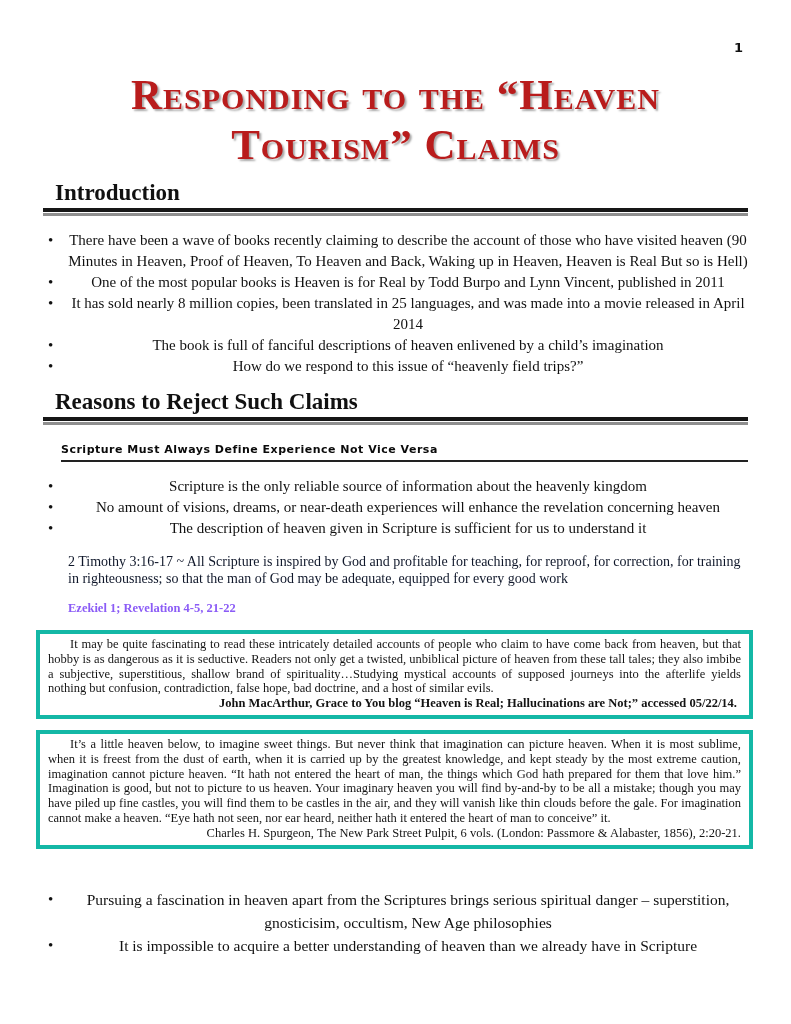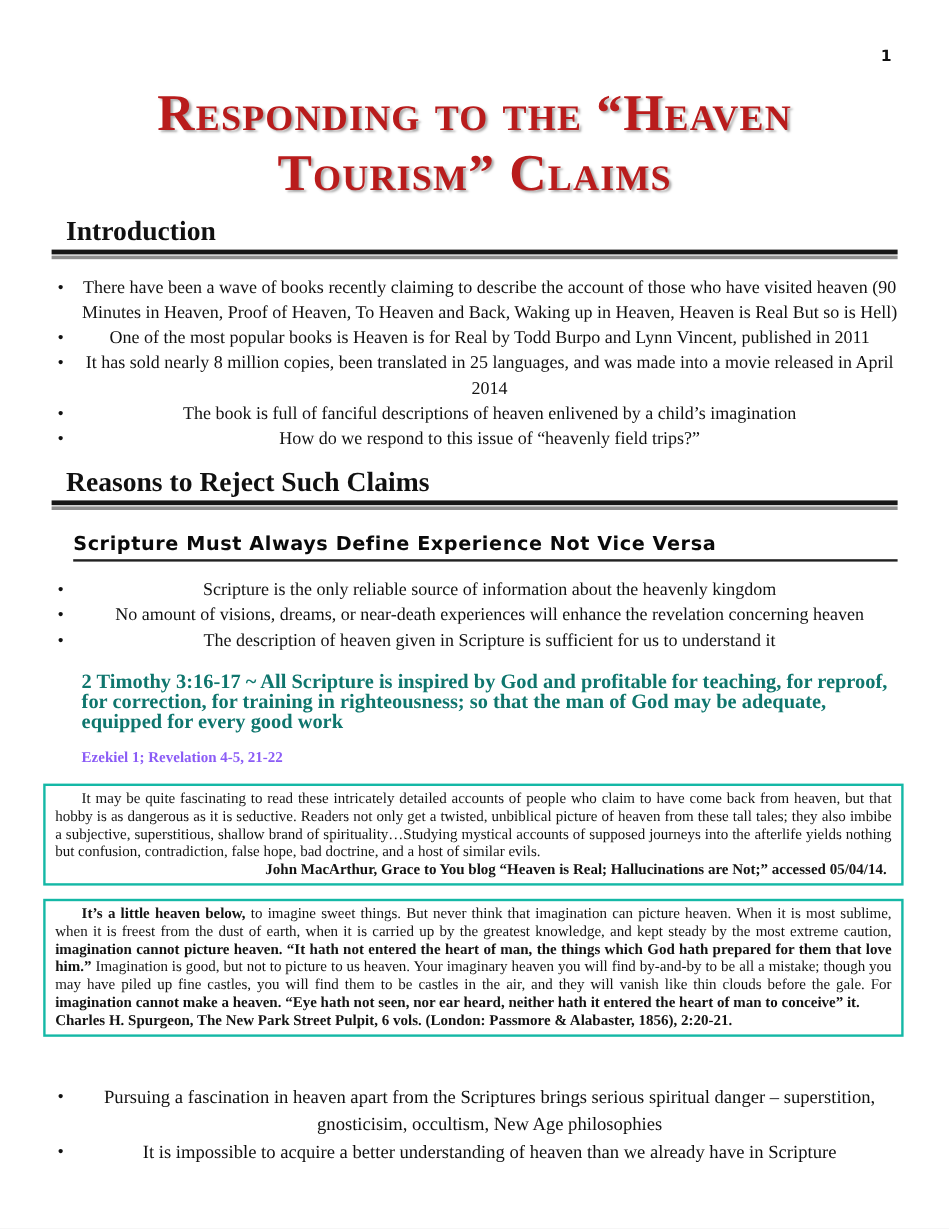--- a/index.html
+++ b/index.html
@@ -44,21 +44,21 @@
   .h1-rule {
     height: 1px;
     background: #ffffff;
     border-top: 4px solid #161616;
     border-bottom: 3px solid #8f8f8f;
   }
   .h2 {
     margin: 18px 0 0 18px;
     font-family: "DejaVu Sans", sans-serif;
     font-weight: bold;
-    font-size: 16px;
+    font-size: 11px;
     letter-spacing: 0.5px;
     padding-bottom: 4px;
     border-bottom: 2px solid #222;
     color: #0a0a0a;
   }
   ul.bullets {
     list-style: none;
     margin: 14px 0 0 0;
     padding: 0;
     font-size: 15px;
@@ -72,46 +72,46 @@
   }
   ul.bullets li::before {
     content: "•";
     position: absolute;
     left: 5px;
     top: 0;
     font-size: 15px;
   }
   .scripture {
     margin: 14px 0 0 25px;
-    font-size: 17px;
-    font-weight: bold;
+    font-size: 14px;
+    font-weight: normal;
     line-height: 17px;
-    color: #0f766e;
+    color: #0f172a;
   }
   .scripture-refs {
     margin: 14px 0 0 25px;
     font-size: 12.5px;
     font-weight: bold;
     color: #8b5cf6;
   }
   .quote-box {
     margin: 14px -5px 0 -7px;
-    border: 2px solid #14b8a6;
+    border: 4px solid #14b8a6;
     padding: 3px 8px 4px 8px;
     font-size: 12.5px;
     line-height: 14.8px;
     color: #141414;
   }
   .quote-box + .quote-box { margin-top: 11px; }
   .quote-body { margin: 0; text-align: justify; text-indent: 22px; }
   .attribution { margin: 0; font-weight: bold; }
   .attribution.right { text-align: right; padding-right: 4px; }
-  .attribution.center { text-align: left; font-weight: bold; }
+  .attribution.center { text-align: right; font-weight: normal; }
   ul.bullets.closing { margin-top: 39px; font-size: 15.5px; line-height: 23px; }
-  b { font-weight: bold; }
+  b { font-weight: normal; }
 </style>
 </head>
 <body>
 
 <div class="page">
 
   <div class="page-number">1</div>
 
   <div class="doc-title">
     <div>Responding to the “Heaven</div>
@@ -140,21 +140,21 @@
       <li>Scripture is the only reliable source of information about the heavenly kingdom</li>
       <li>No amount of visions, dreams, or near-death experiences will enhance the revelation concerning heaven</li>
       <li>The description of heaven given in Scripture is sufficient for us to understand it</li>
     </ul>
 
     <p class="scripture">2 Timothy 3:16-17 ~ All Scripture is inspired by God and profitable for teaching, for reproof, for correction, for training in righteousness; so that the man of God may be adequate, equipped for every good work</p>
     <p class="scripture-refs">Ezekiel 1; Revelation 4-5, 21-22</p>
 
     <div class="quote-box">
       <p class="quote-body">It may be quite fascinating to read these intricately detailed accounts of people who claim to have come back from heaven, but that hobby is as dangerous as it is seductive. Readers not only get a twisted, unbiblical picture of heaven from these tall tales; they also imbibe a subjective, superstitious, shallow brand of spirituality…Studying mystical accounts of supposed journeys into the afterlife yields nothing but confusion, contradiction, false hope, bad doctrine, and a host of similar evils.</p>
-      <p class="attribution right">John MacArthur, Grace to You blog “Heaven is Real; Hallucinations are Not;” accessed 05/04/14.</p>
+      <p class="attribution right">John MacArthur, Grace to You blog “Heaven is Real; Hallucinations are Not;” accessed 05/22/14.</p>
     </div>
 
     <div class="quote-box">
       <p class="quote-body"><b>It’s a little heaven below,</b><span> to imagine sweet things. But never think that imagination can picture heaven. When it is most sublime, when it is freest from the dust of earth, when it is carried up by the greatest knowledge, and kept steady by the most extreme caution, </span><b>imagination cannot picture heaven. “It hath not entered the heart of man, the things which God hath prepared for them that love him.”</b><span> Imagination is good, but not to picture to us heaven. Your imaginary heaven you will find by-and-by to be all a mistake; though you may have piled up fine castles, you will find them to be castles in the air, and they will vanish like thin clouds before the gale. For </span><b>imagination cannot make a heaven. “Eye hath not seen, nor ear heard, neither hath it entered the heart of man to conceive” it.</b></p>
       <p class="attribution center">Charles H. Spurgeon, The New Park Street Pulpit, 6 vols. (London: Passmore &amp; Alabaster, 1856), 2:20-21.</p>
     </div>
 
     <ul class="bullets closing">
       <li>Pursuing a fascination in heaven apart from the Scriptures brings serious spiritual danger – superstition, gnosticisim, occultism, New Age philosophies</li>
       <li>It is impossible to acquire a better understanding of heaven than we already have in Scripture</li>

